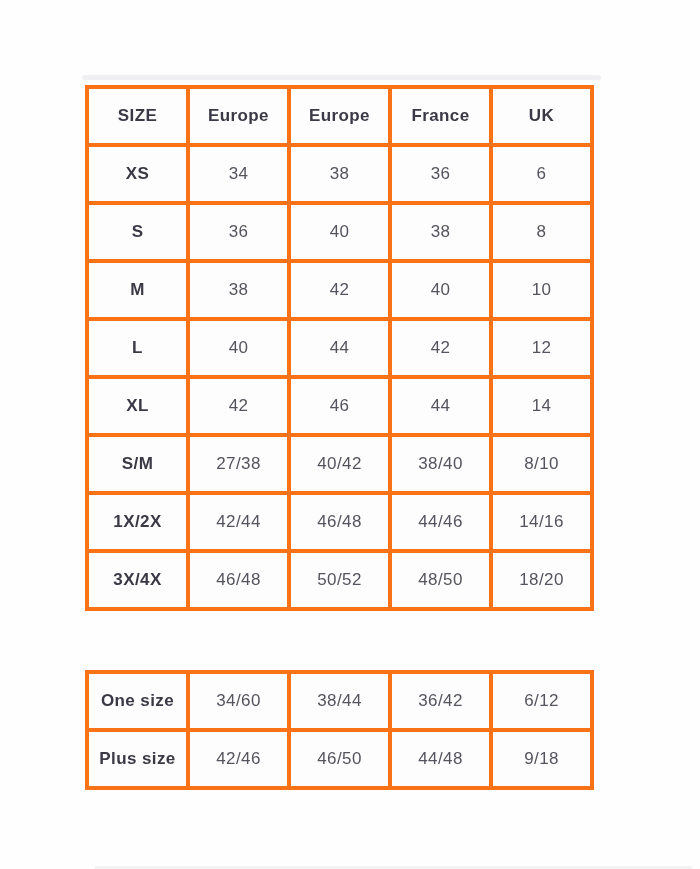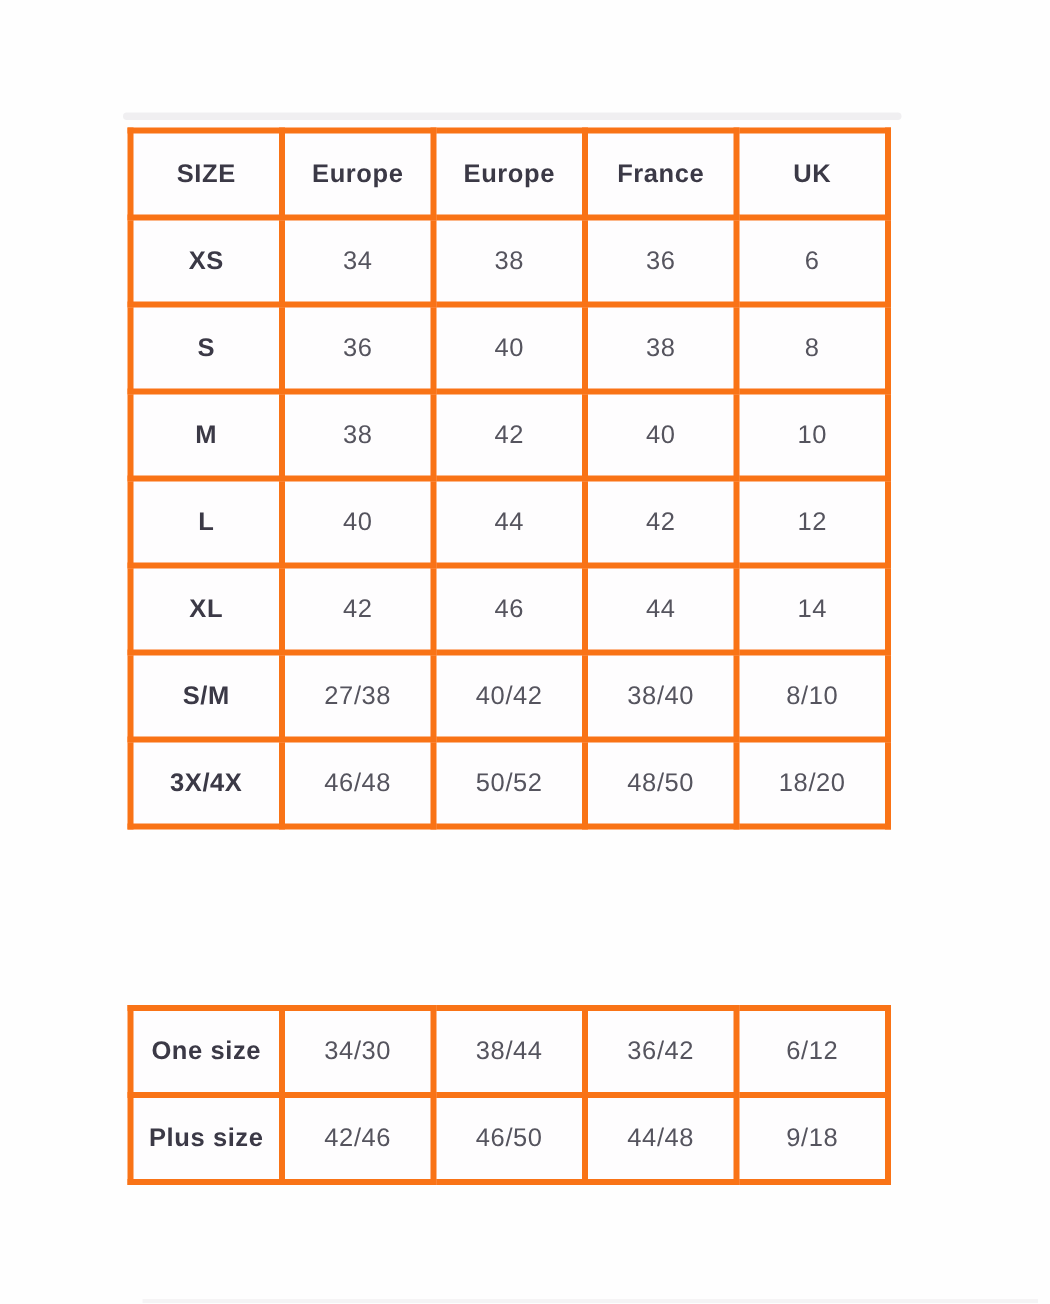--- a/index.html
+++ b/index.html
@@ -114,34 +114,41 @@
         <td>14</td>
       </tr>
       <tr>
         <th>S/M</th>
         <td>27/38</td>
         <td>40/42</td>
         <td>38/40</td>
         <td>8/10</td>
       </tr>
       <tr>
+        <th>1X/2X</th>
+        <td>42/44</td>
+        <td>46/48</td>
+        <td>44/46</td>
+        <td>14/16</td>
+      </tr>
+      <tr>
         <th>3X/4X</th>
         <td>46/48</td>
         <td>50/52</td>
         <td>48/50</td>
         <td>18/20</td>
       </tr>
     </tbody>
   </table>
 
   <table class="size-table secondary">
     <tbody>
       <tr>
         <th>One size</th>
-        <td>34/30</td>
+        <td>34/60</td>
         <td>38/44</td>
         <td>36/42</td>
         <td>6/12</td>
       </tr>
       <tr>
         <th>Plus size</th>
         <td>42/46</td>
         <td>46/50</td>
         <td>44/48</td>
         <td>9/18</td>

